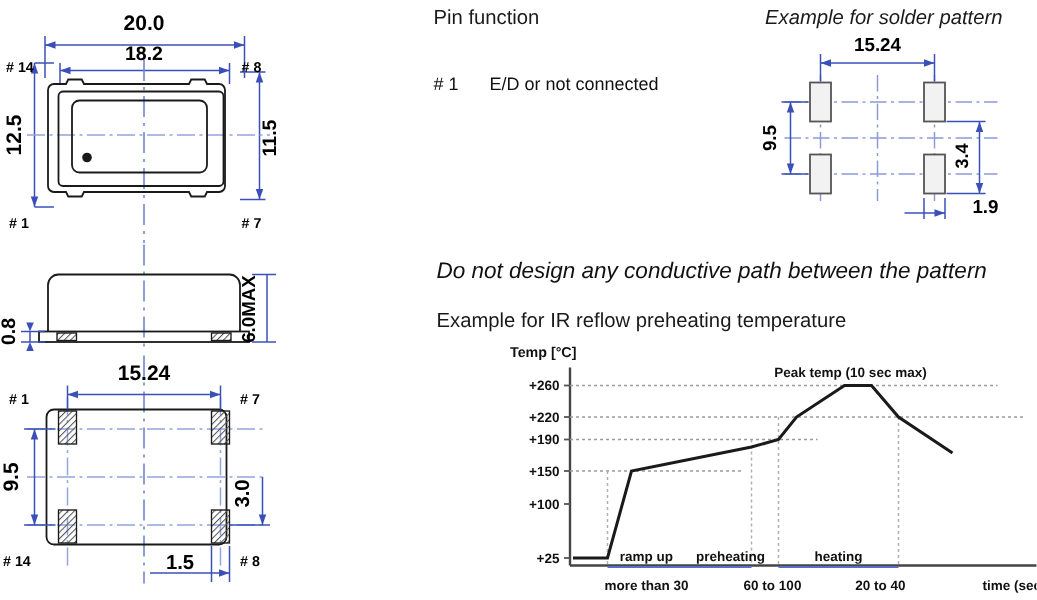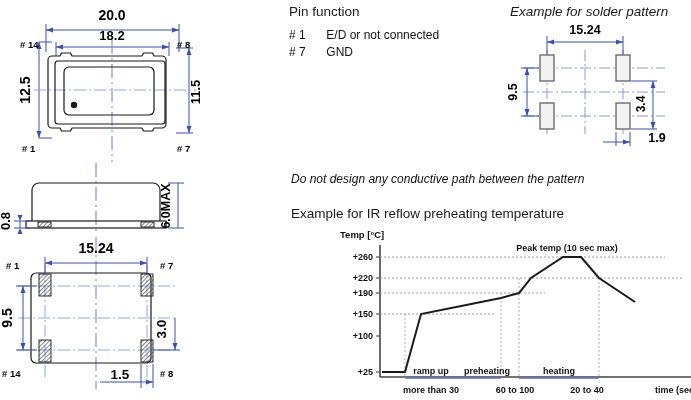--- a/index.html
+++ b/index.html
@@ -3,28 +3,28 @@
 <meta charset="utf-8">
 <style>
   html,body{margin:0;padding:0;background:#ffffff;}
   body{width:691px;height:400px;position:relative;overflow:hidden;
        font-family:"Liberation Sans", sans-serif;color:#000;}
   .abs{position:absolute;}
   svg{display:block;overflow:visible;}
   .hd{font-size:13.5px;letter-spacing:0px;color:#1a1a1a;white-space:nowrap;}
   .pinrow{font-size:12px;white-space:nowrap;color:#111;}
   .pinno{display:inline-block;width:34px;}
-  .note{font-size:12px;font-style:italic;white-space:nowrap;color:#111;}
+  .note{font-size:15px;font-style:italic;white-space:nowrap;color:#111;}
   .dimtxt{font-family:"Liberation Sans", sans-serif;font-weight:bold;fill:#000;}
   .chtxt{font-family:"Liberation Sans", sans-serif;fill:#111;}
 </style>
 </head>
 <body>
 
-<div class="abs" style="left:16px;top:0px;">
+<div class="abs" style="left:0px;top:0px;">
 <svg width="290" height="165" viewBox="0 0 290 165">
   <g stroke="#3b4fb8" fill="none" stroke-width="1">
 
     <line x1="30" y1="24" x2="30" y2="52"></line>
     <line x1="163" y1="24" x2="163" y2="52"></line>
     <line x1="30" y1="30" x2="163" y2="30"></line>
 
     <line x1="40" y1="42" x2="40" y2="56"></line>
     <line x1="153" y1="42" x2="153" y2="56"></line>
     <line x1="40" y1="47" x2="153" y2="47"></line>
@@ -170,28 +170,24 @@
   <text class="dimtxt" x="120" y="142" font-size="13.5" text-anchor="middle">1.5</text>
   <text class="dimtxt" x="6" y="32" font-size="9.5"># 1</text>
   <text class="dimtxt" x="160" y="32" font-size="9.5"># 7</text>
   <text class="dimtxt" x="2" y="140" font-size="9.5"># 14</text>
   <text class="dimtxt" x="160" y="140" font-size="9.5"># 8</text>
 </svg>
 </div>
 
 <div class="abs" style="left:289px;top:4px;">
   <div class="hd">Pin  function</div>
-  <div style="margin-top:8px;line-height:16.5px;">
+  <div style="margin-top:29px;line-height:16.5px;">
     <div class="pinrow">
       <span class="pinno">#  1</span>
       <span>E/D or not connected</span>
-    </div>
-    <div class="pinrow">
-      <span class="pinno">#  7</span>
-      <span>GND</span>
     </div>
   </div>
 </div>
 
 <div class="abs" style="left:510px;top:4px;font-style:italic;">
   <div class="hd">Example for solder pattern</div>
 </div>
 
 <div class="abs" style="left:505px;top:22px;">
 <svg width="186" height="130" viewBox="0 0 186 130">

